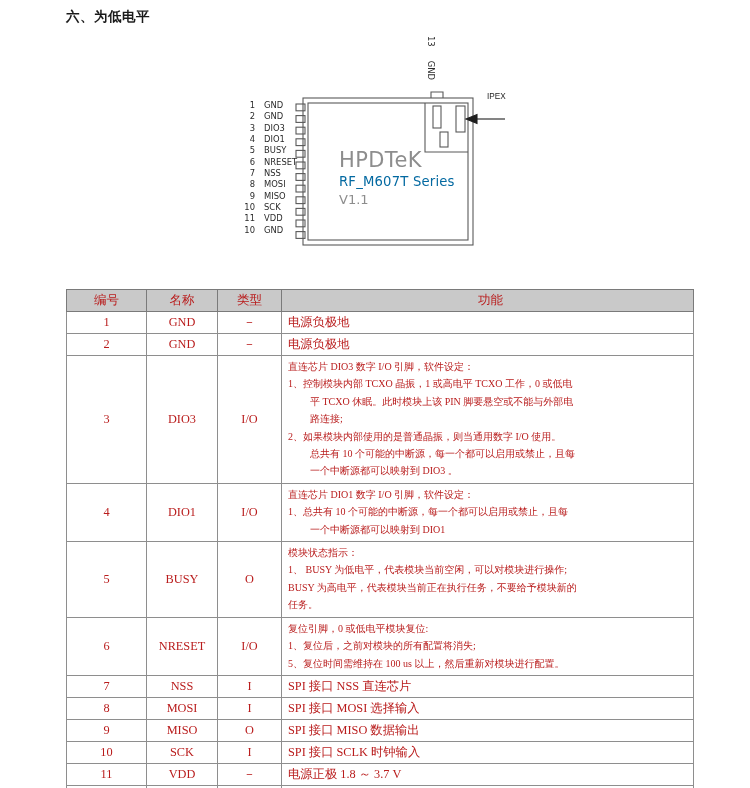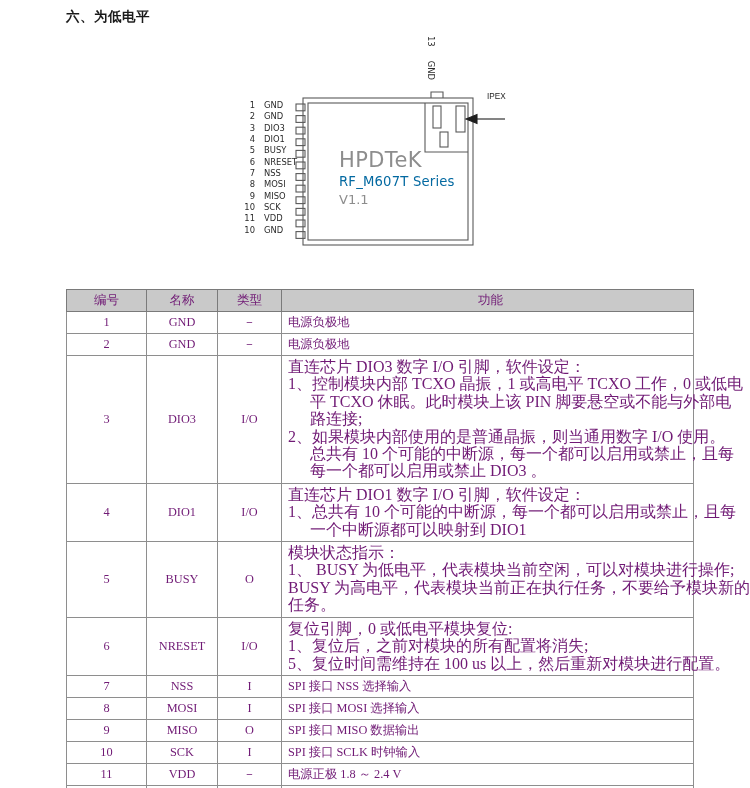--- a/index.html
+++ b/index.html
@@ -125,21 +125,21 @@
     border-collapse: collapse;
     width: 617px;
     table-layout: fixed;
     font-family: "Liberation Serif", "DejaVu Serif", serif;
   }
   table.pin-table td, table.pin-table th {
     border: 1px solid #8e8e8e;
     padding: 0;
     vertical-align: middle;
     font-weight: normal;
-    color: #701a75;
+    color: #b91c1c;
   }
   table.pin-table thead th {
     background: #c9c9c9;
     text-align: center;
     font-size: 12.5px;
     height: 21px;
     line-height: 21px;
     border-color: #7a7a7a;
   }
   table.pin-table tbody td {
@@ -150,21 +150,21 @@
   .c-type  { width: 63px;  text-align: center; }
   .c-func  { width: 405px; text-align: left; }
 
   .short-row td { height: 21px; line-height: 21px; }
   .c-func { padding: 0 0 0 6px !important; }
   .short-row .c-func { white-space: nowrap; }
 
   .func-block {
     padding: 2px 4px 3px 6px;
     line-height: 17.4px;
-    font-size: 16px;
+    font-size: 10px;
   }
   .func-block .fl { display: block; white-space: nowrap; }
   .func-block .fl.ind1 { padding-left: 22px; }
   .func-block .fl.ind0 { padding-left: 0; }
 
   .tall-cell { padding: 0 !important; }
 </style>
 </head>
 <body>
 
@@ -297,21 +297,21 @@
           <td class="c-name">DIO3</td>
           <td class="c-type">I/O</td>
           <td class="c-func tall-cell">
             <div class="func-block">
               <span class="fl ind0">直连芯片 DIO3 数字 I/O 引脚，软件设定：</span>
               <span class="fl ind0">1、控制模块内部 TCXO 晶振，1 或高电平 TCXO 工作，0 或低电</span>
               <span class="fl ind1">平 TCXO 休眠。此时模块上该 PIN 脚要悬空或不能与外部电</span>
               <span class="fl ind1">路连接;</span>
               <span class="fl ind0">2、如果模块内部使用的是普通晶振，则当通用数字 I/O 使用。</span>
               <span class="fl ind1">总共有 10 个可能的中断源，每一个都可以启用或禁止，且每</span>
-              <span class="fl ind1">每一个都可以启用或禁止 DIO3 。</span>
+              <span class="fl ind1">一个中断源都可以映射到 DIO3 。</span>
             </div>
           </td>
         </tr>
         <tr>
           <td class="c-num">4</td>
           <td class="c-name">DIO1</td>
           <td class="c-type">I/O</td>
           <td class="c-func tall-cell">
             <div class="func-block">
               <span class="fl ind0">直连芯片 DIO1 数字 I/O 引脚，软件设定：</span>
@@ -342,21 +342,21 @@
               <span class="fl ind0">复位引脚，0 或低电平模块复位:</span>
               <span class="fl ind0">1、复位后，之前对模块的所有配置将消失;</span>
               <span class="fl ind0">5、复位时间需维持在 100 us 以上，然后重新对模块进行配置。</span>
             </div>
           </td>
         </tr>
         <tr class="short-row">
           <td class="c-num">7</td>
           <td class="c-name">NSS</td>
           <td class="c-type">I</td>
-          <td class="c-func">SPI 接口 NSS 选择输入</td>
+          <td class="c-func">SPI 接口 NSS 直连芯片</td>
         </tr>
         <tr class="short-row">
           <td class="c-num">8</td>
           <td class="c-name">MOSI</td>
           <td class="c-type">I</td>
           <td class="c-func">SPI 接口 MOSI 选择输入</td>
         </tr>
         <tr class="short-row">
           <td class="c-num">9</td>
           <td class="c-name">MISO</td>
@@ -366,21 +366,21 @@
         <tr class="short-row">
           <td class="c-num">10</td>
           <td class="c-name">SCK</td>
           <td class="c-type">I</td>
           <td class="c-func">SPI 接口 SCLK 时钟输入</td>
         </tr>
         <tr class="short-row">
           <td class="c-num">11</td>
           <td class="c-name">VDD</td>
           <td class="c-type">－</td>
-          <td class="c-func">电源正极 1.8 ～ 2.4 V</td>
+          <td class="c-func">电源正极 1.8 ～ 3.7 V</td>
         </tr>
         <tr class="short-row">
           <td class="c-num">12</td>
           <td class="c-name">GND</td>
           <td class="c-type">－</td>
           <td class="c-func">电源负极地</td>
         </tr>
       </tbody>
   </table>
 </div>

